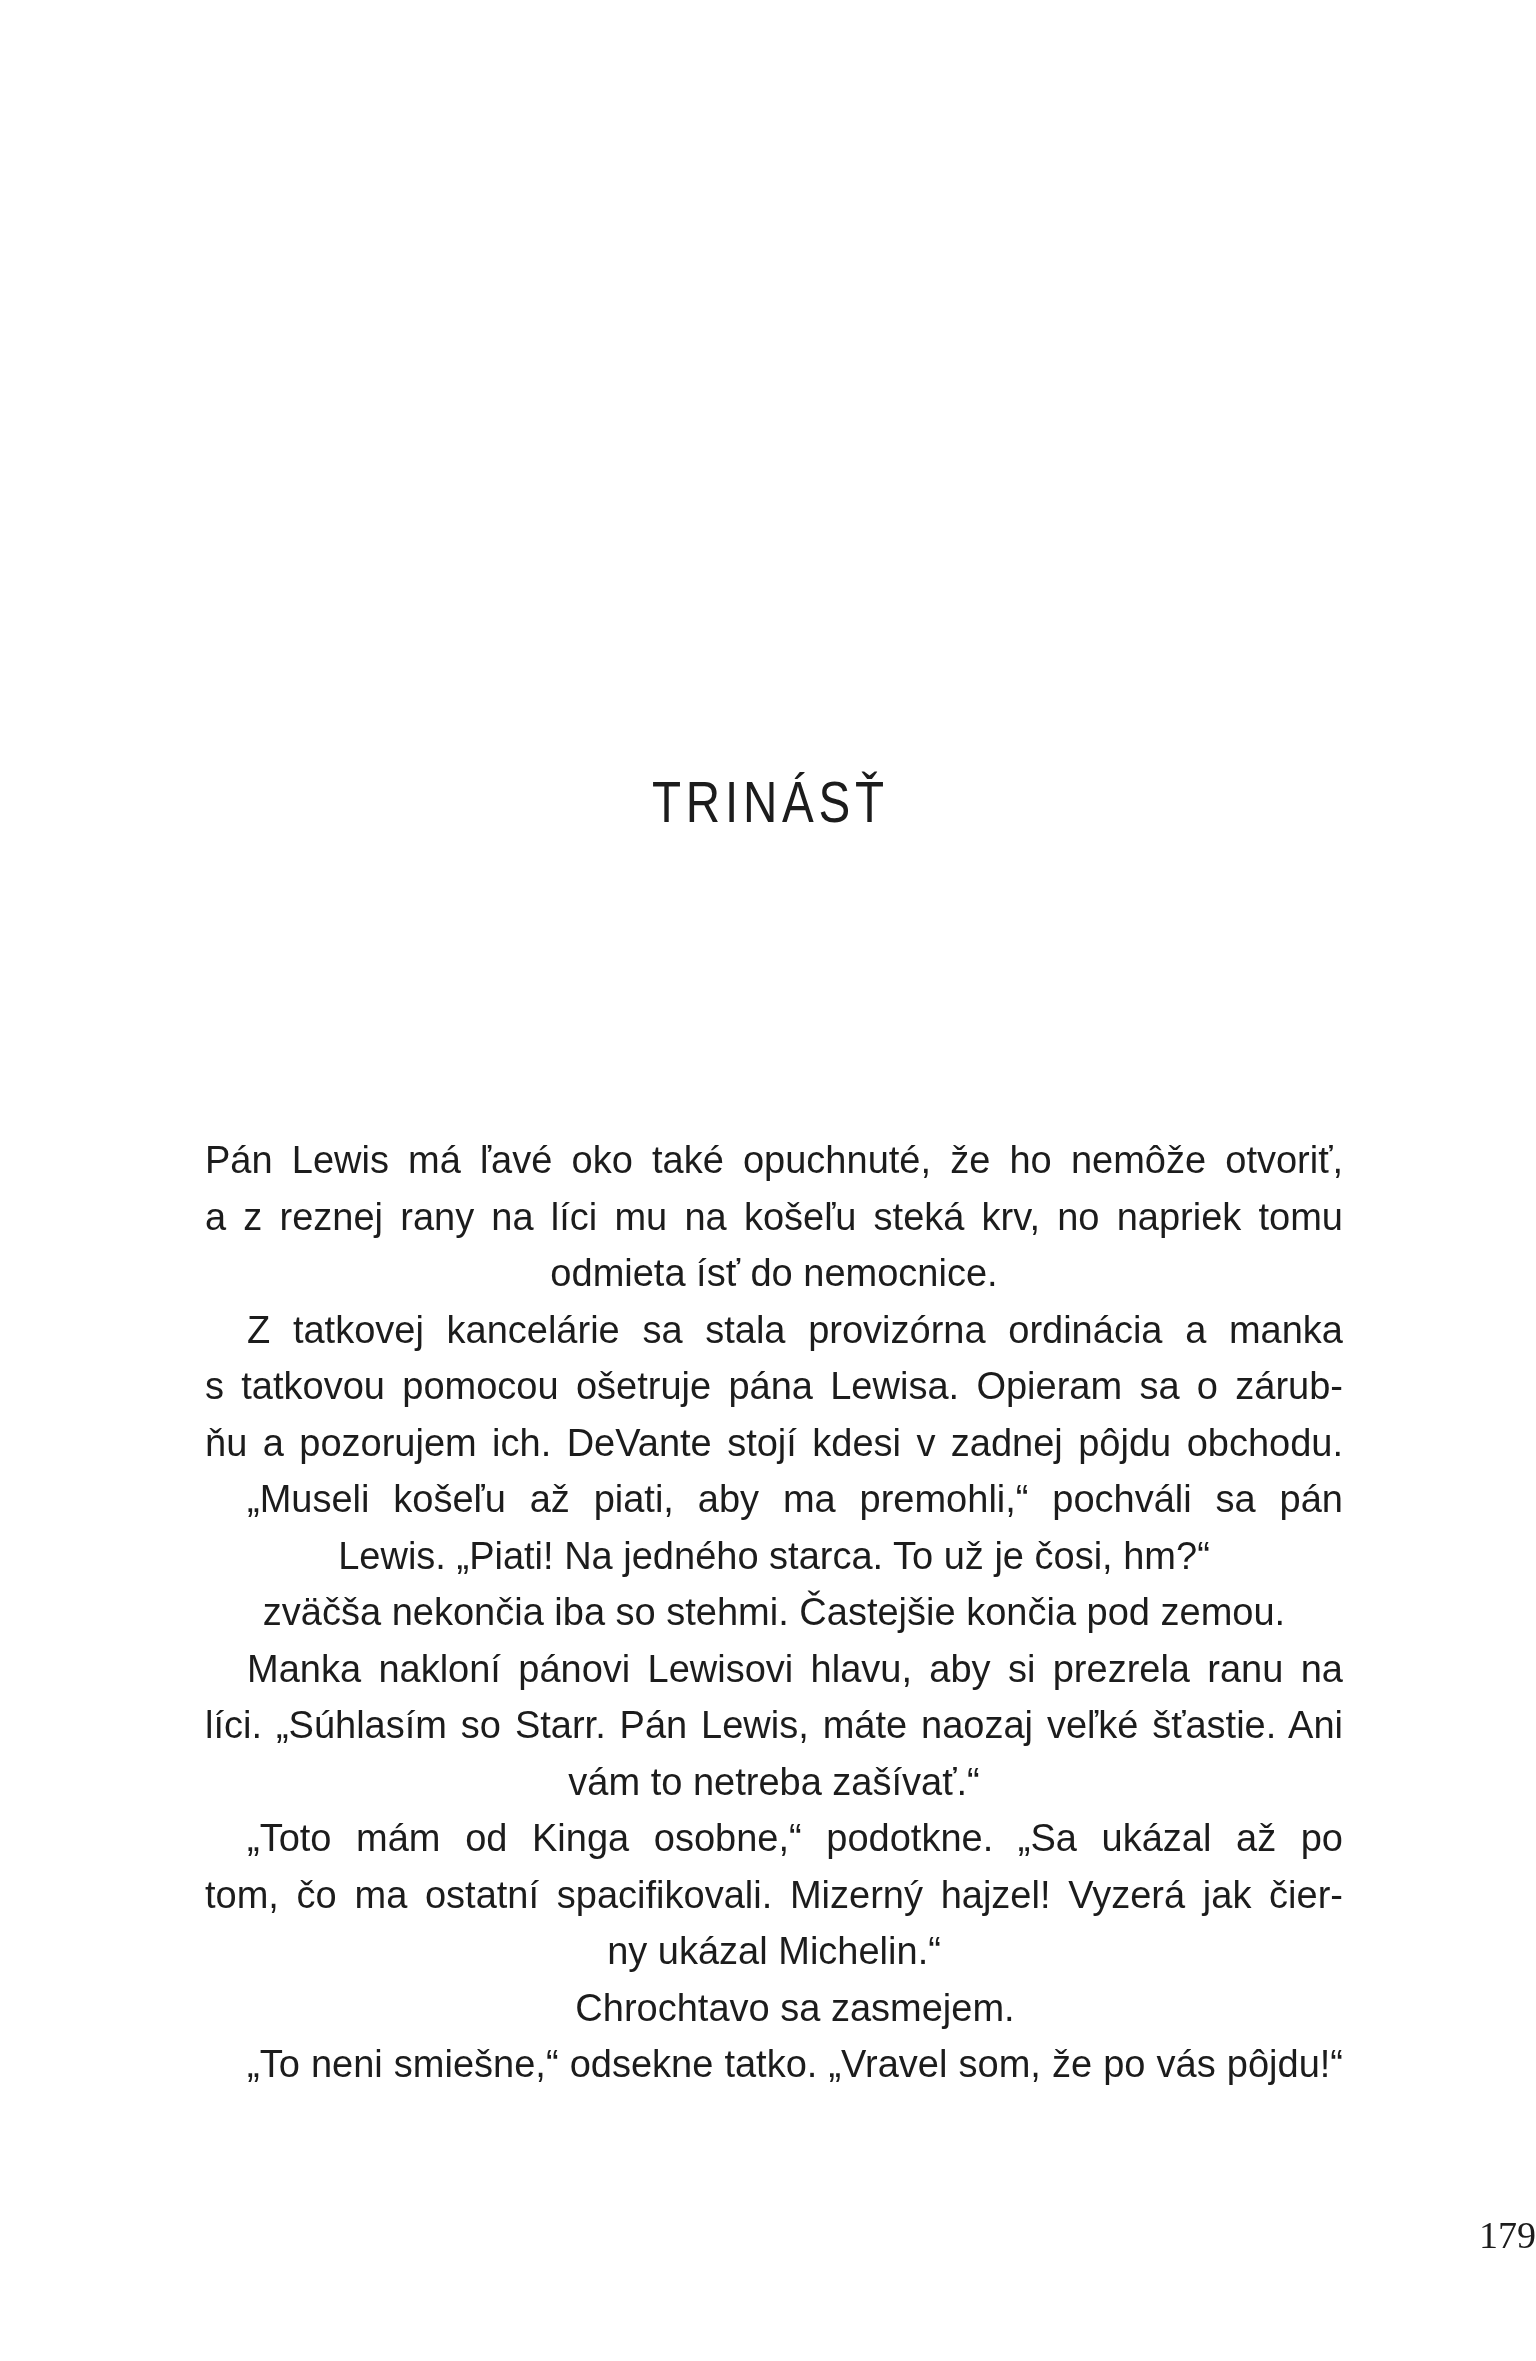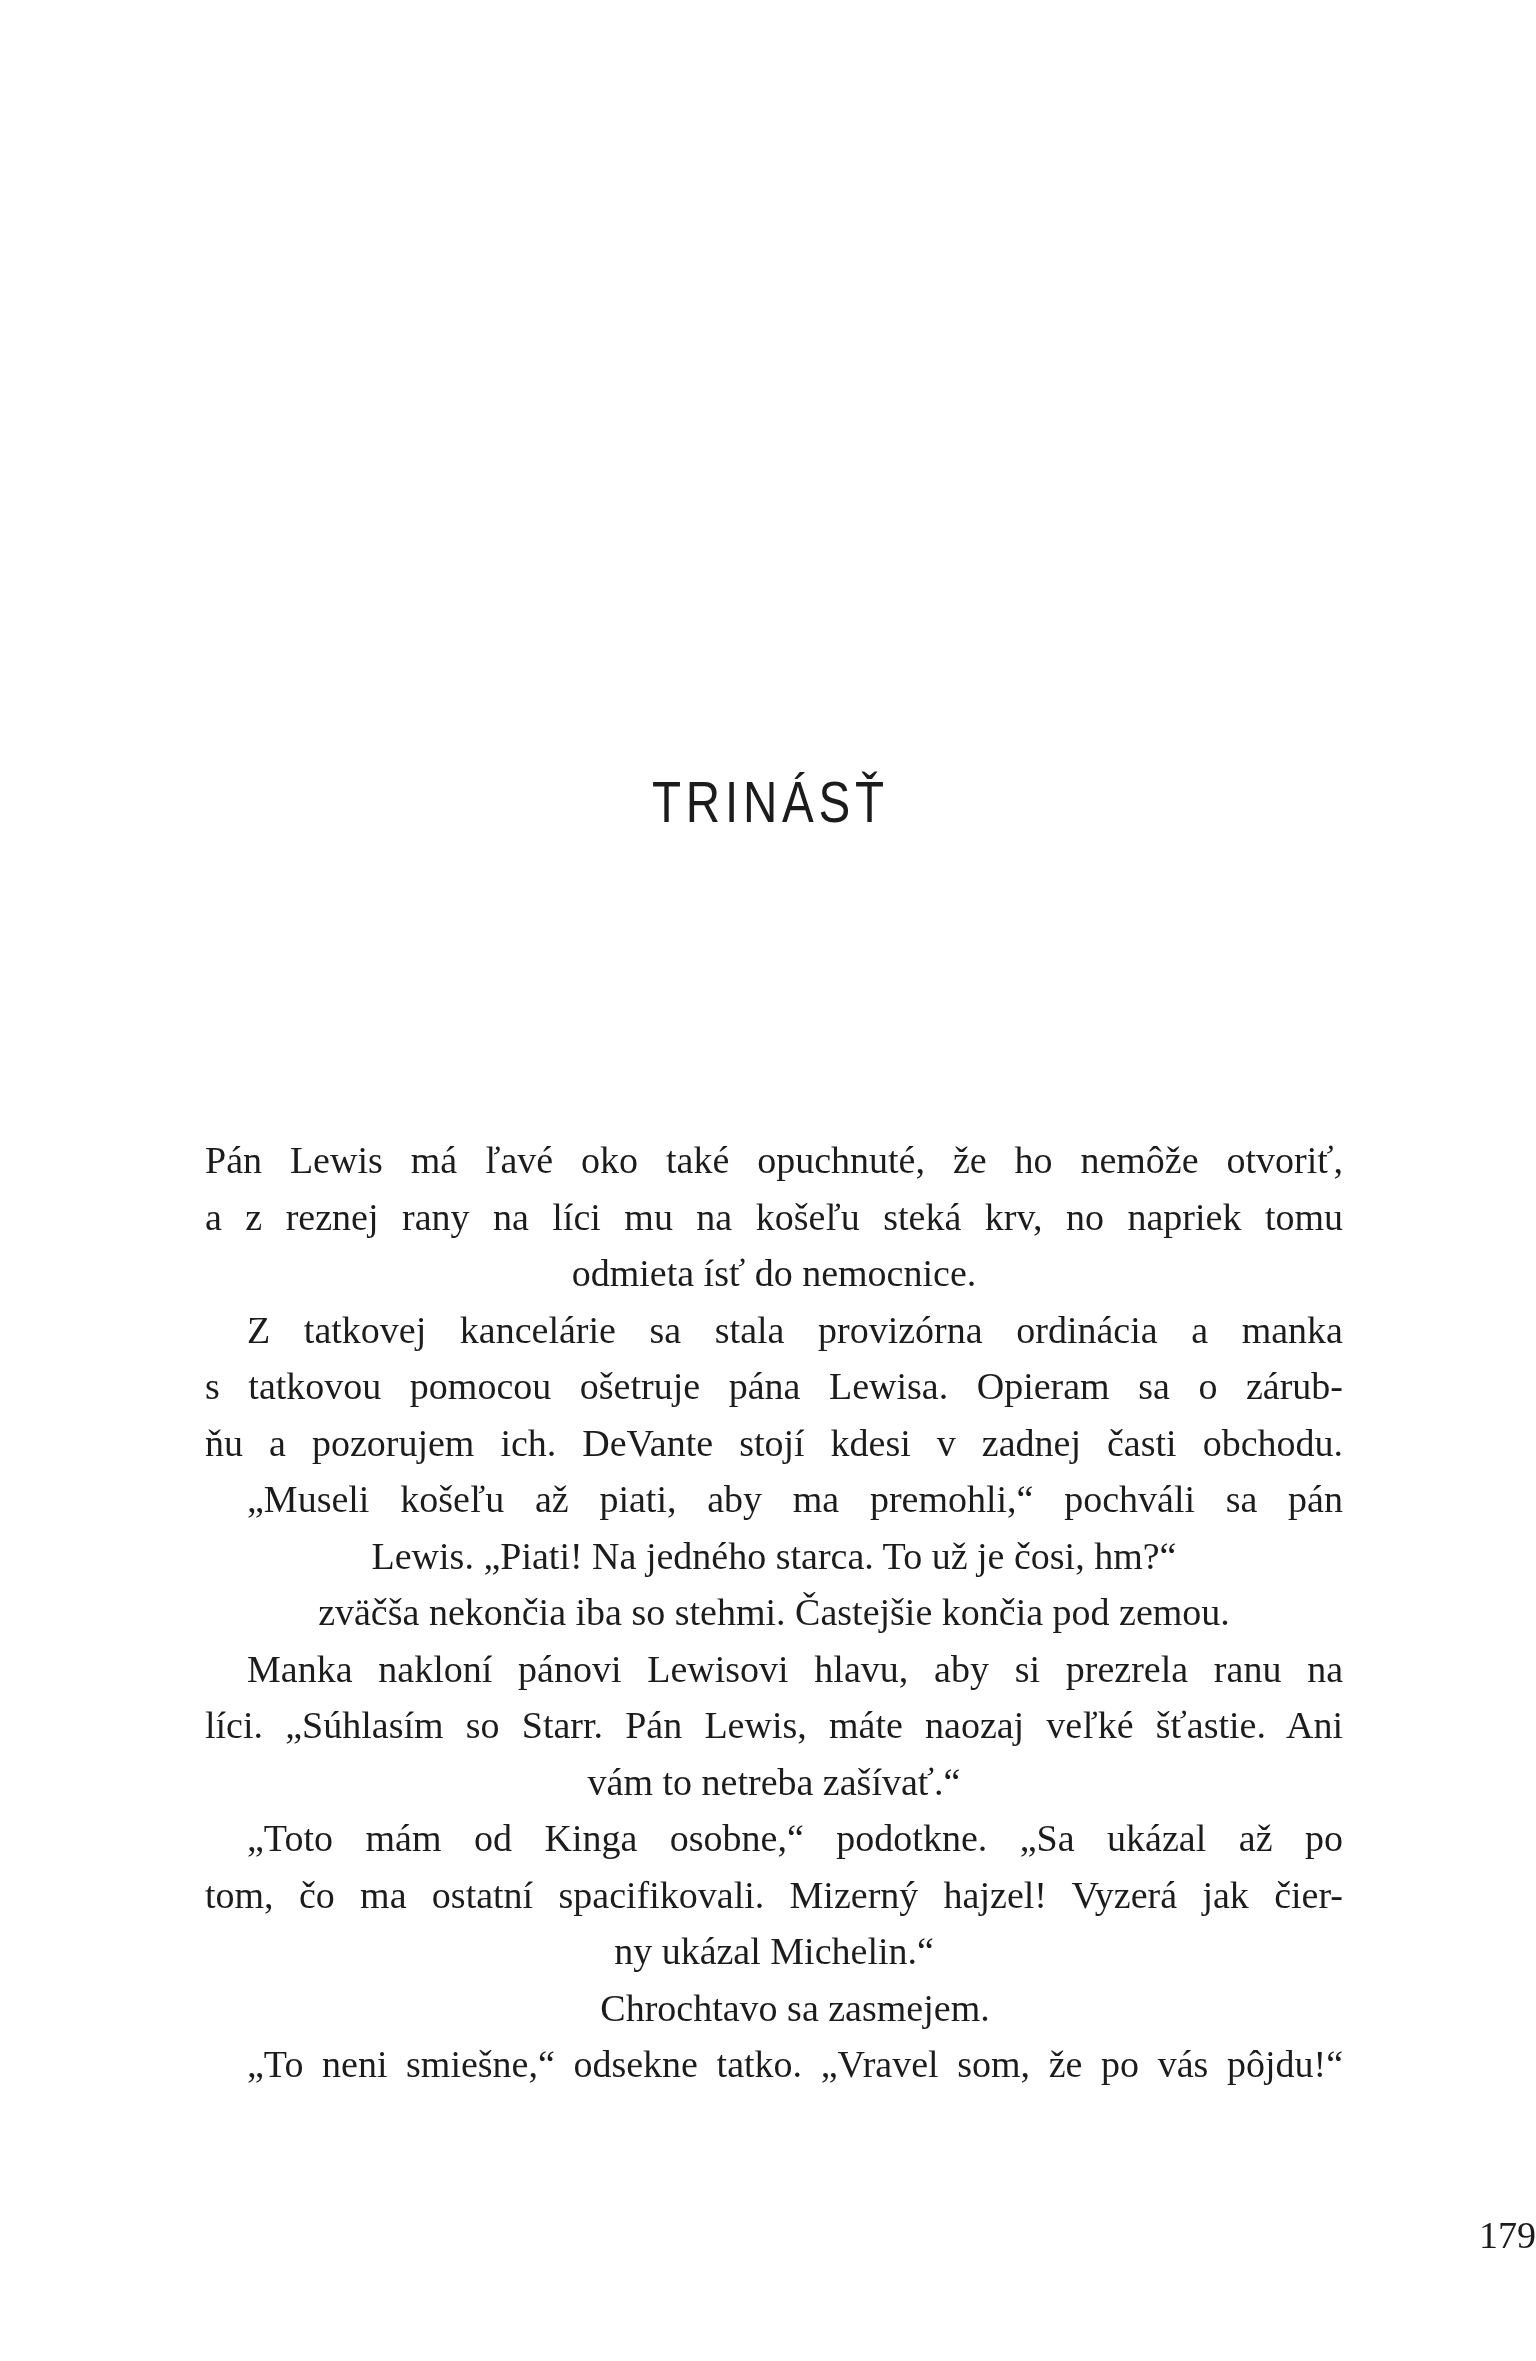--- a/index.html
+++ b/index.html
@@ -29,21 +29,21 @@
     text-indent: 0.10em;
     color: #1c1c1c;
     transform: scaleX(0.82);
     transform-origin: 50% 50%;
   }
   .body-text {
     position: absolute;
     top: 1132px;
     left: 205px;
     width: 1138px;
-    font-family: Liberation Serif, serif;
+    font-family: Liberation Sans, sans-serif;
     font-size: 38px;
     line-height: 56.5px;
     color: #1c1c1c;
   }
   .line {
     white-space: nowrap;
     text-align: center;
   }
   .line.fill {
     text-align: justify;
@@ -69,21 +69,21 @@
 
 <div class="page">
   <h1 class="chapter-title">TRINÁSŤ</h1>
 
   <div class="body-text">
       <div class="line fill">Pán Lewis má ľavé oko také opuchnuté, že ho nemôže otvoriť,</div>
       <div class="line fill">a z reznej rany na líci mu na košeľu steká krv, no napriek tomu</div>
       <div class="line">odmieta ísť do nemocnice.</div>
       <div class="line fill indent">Z tatkovej kancelárie sa stala provizórna ordinácia a manka</div>
       <div class="line fill">s tatkovou pomocou ošetruje pána Lewisa. Opieram sa o zárub-</div>
-      <div class="line fill">ňu a pozorujem ich. DeVante stojí kdesi v zadnej časti obchodu.</div>
+      <div class="line fill">ňu a pozorujem ich. DeVante stojí kdesi v zadnej pôjdu obchodu.</div>
       <div class="line fill indent">„Museli košeľu až piati, aby ma premohli,“ pochváli sa pán</div>
       <div class="line">Lewis. „Piati! Na jedného starca. To už je čosi, hm?“</div>
       <div class="line">zväčša nekončia iba so stehmi. Častejšie končia pod zemou.</div>
       <div class="line fill indent">Manka nakloní pánovi Lewisovi hlavu, aby si prezrela ranu na</div>
       <div class="line fill">líci. „Súhlasím so Starr. Pán Lewis, máte naozaj veľké šťastie. Ani</div>
       <div class="line">vám to netreba zašívať.“</div>
       <div class="line fill indent">„Toto mám od Kinga osobne,“ podotkne. „Sa ukázal až po</div>
       <div class="line fill">tom, čo ma ostatní spacifikovali. Mizerný hajzel! Vyzerá jak čier-</div>
       <div class="line">ny ukázal Michelin.“</div>
       <div class="line indent">Chrochtavo sa zasmejem.</div>

